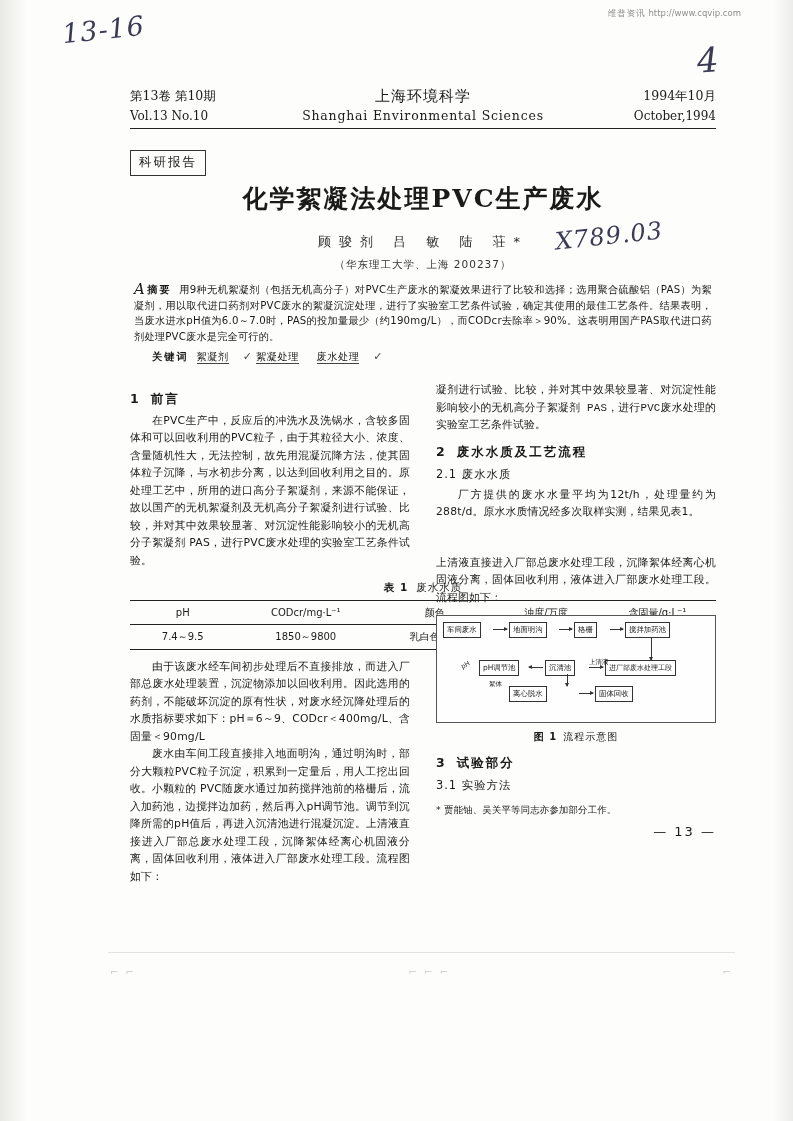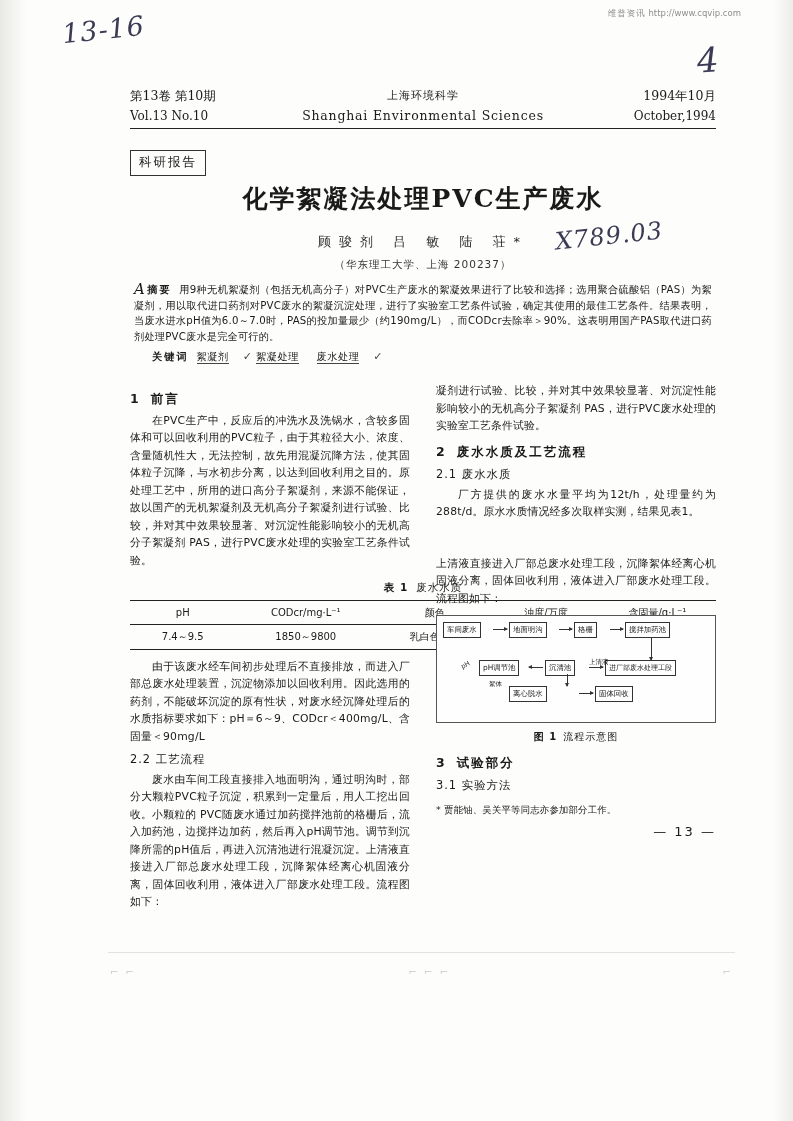--- a/index.html
+++ b/index.html
@@ -69,21 +69,21 @@
     display: flex;
     justify-content: space-between;
     align-items: baseline;
     font-size: 12.5px;
     line-height: 20px;
   }
   .jhead .row.second { font-size: 12px; }
   .jhead .center { position: absolute; left: 0; right: 0; text-align: center; }
   .jhead .vol { width: 190px; }
   .jhead .date { width: 190px; text-align: right; }
-  .jhead .cn-title { font-size: 11px; letter-spacing: 1px; }
+  .jhead .cn-title { font-size: 15px; letter-spacing: 1px; }
   .jhead .en-title { font-size: 12.5px; letter-spacing: 0.8px; }
   .rule-head {
     border-bottom: 1.4px solid #222;
     margin-top: 2px;
   }
 
   
   .label-box {
     display: inline-block;
     border: 1px solid #333;
@@ -167,21 +167,21 @@
     font-size: 11.4px;
     margin: 6px 0 2px 0;
     letter-spacing: 1px;
   }
   p.body {
     margin: 0;
     text-align: justify;
     text-indent: 22px;
     letter-spacing: 0.2px;
   }
-  p.body.cont { text-indent: 0; }
+  p.body.cont { text-indent: 0; font-family: Liberation Mono, monospace; }
 
   
   .table-wrap { margin: 10px 0 8px 0; }
   .table-cap {
     text-align: center;
     font-size: 10.5px;
     letter-spacing: 1px;
     margin-bottom: 3px;
   }
   .table-cap b { margin-right: 8px; }
@@ -368,21 +368,20 @@
                 <td>1850～9800</td>
                 <td>乳白色乳液</td>
                 <td>13～20</td>
                 <td>5～13</td>
               </tr>
             </tbody>
           </table>
         </div>
 
         <p class="body">由于该废水经车间初步处理后不直接排放，而进入厂部总废水处理装置，沉淀物添加以回收利用。因此选用的药剂，不能破坏沉淀的原有性状，对废水经沉降处理后的水质指标要求如下：pH＝6～9、CODcr＜400mg/L、含固量＜90mg/L</p>
-        <div class="sub-h">2.2  工艺流程</div>
         <p class="body">废水由车间工段直接排入地面明沟，通过明沟时，部分大颗粒PVC粒子沉淀，积累到一定量后，用人工挖出回收。小颗粒的 PVC随废水通过加药搅拌池前的格栅后，流入加药池，边搅拌边加药，然后再入pH调节池。调节到沉降所需的pH值后，再进入沉清池进行混凝沉淀。上清液直接进入厂部总废水处理工段，沉降絮体经离心机固液分离，固体回收利用，液体进入厂部废水处理工段。流程图如下：</p>
       </div>
 
       <div class="col">
         <p class="body cont">凝剂进行试验、比较，并对其中效果较显著、对沉淀性能影响较小的无机高分子絮凝剂 PAS，进行PVC废水处理的实验室工艺条件试验。</p>
 
         <div class="sec-h">
           <span class="num">2</span><span>废水水质及工艺流程</span>
         </div>
         <div class="sub-h">2.1  废水水质</div>

